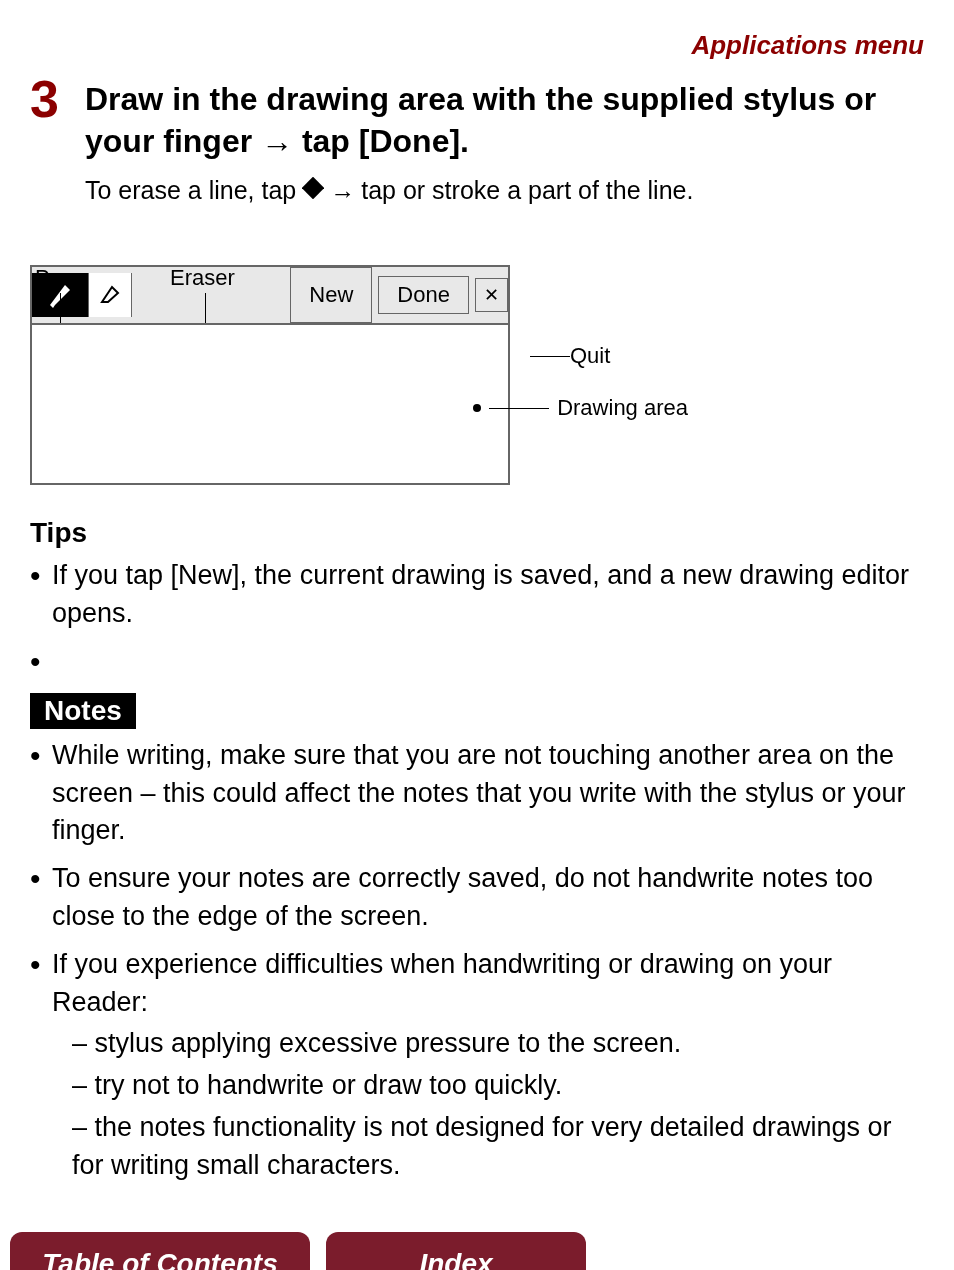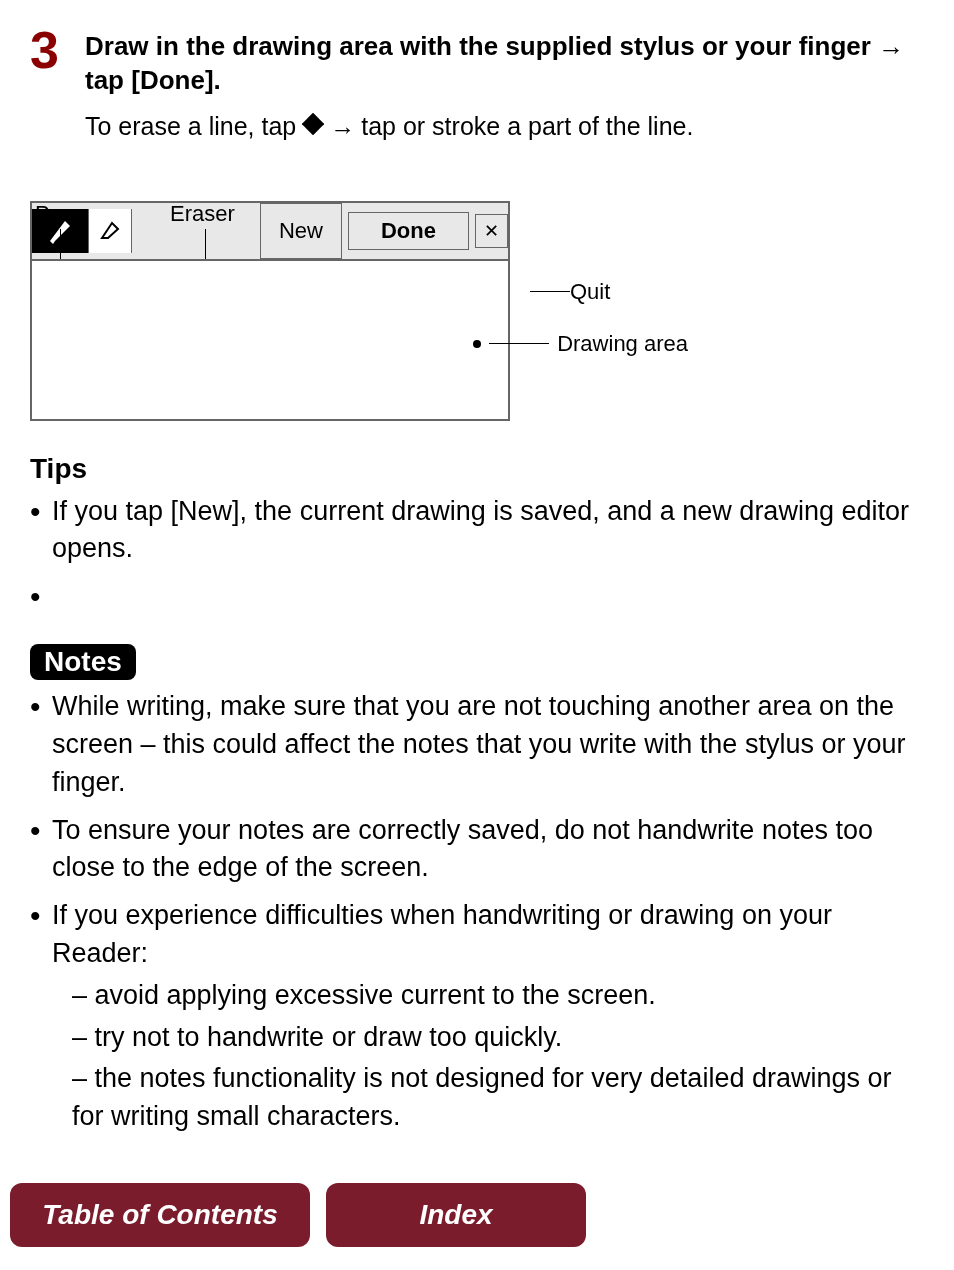--- a/index.html
+++ b/index.html
@@ -30,21 +30,21 @@
     }
     .step-number {
       font-size: 52px;
       font-weight: bold;
       color: #8B0000;
       min-width: 55px;
       line-height: 1;
       margin-top: -6px;
     }
     .step-text {
-      font-size: 26px;
+      font-size: 32px;
       font-weight: bold;
       line-height: 1.3;
     }
     .erase-line {
       font-size: 25px;
       margin-left: 55px;
       margin-bottom: 8px;
       display: flex;
       align-items: center;
       gap: 6px;
@@ -119,24 +119,23 @@
     .toolbar-btn-new {
       border: 1px solid #666;
       background: #e8e8e8;
       padding: 14px 18px;
       font-size: 22px;
       margin: 0 3px;
     }
     .toolbar-btn-done {
       border: 1px solid #666;
       background: #e8e8e8;
-      padding: 5px 32px;
+      padding: 5px 18px;
       font-size: 22px;
       margin: 0 3px;
-      font-weight: bold;
     }
     .toolbar-btn-x {
       border: 1px solid #666;
       background: #e8e8e8;
       padding: 5px 8px;
       font-size: 18px;
       margin-left: 3px;
     }
     .quit-label-wrap {
       position: absolute;
@@ -197,23 +196,22 @@
       font-weight: bold;
       margin-bottom: 8px;
     }
     .notes-heading {
       display: inline-block;
       background: #000;
       color: #fff;
       font-size: 28px;
       font-weight: bold;
       padding: 2px 14px;
-      border-radius: 8px;
+      border-radius: 0;
       margin-bottom: 8px;
-      margin-top: 16px;
     }
     .bullet-list {
       list-style: none;
       padding: 0;
     }
     .bullet-list li {
       display: flex;
       align-items: flex-start;
       margin-bottom: 10px;
       font-size: 27px;
@@ -272,20 +270,21 @@
       text-align: center;
       margin-left: 16px;
       cursor: pointer;
     }
   </style>
 </head>
 <body>
 
 <div class="page">
 
+  <div class="header-title">Applications menu</div>
 
   <div class="step-container">
     <div class="step-number">3</div>
     <div class="step-text">Draw in the drawing area with the supplied stylus or your finger → tap [Done].</div>
   </div>
 
   <div class="erase-line">
     <span>To erase a line, tap</span>
     <span>
       <svg width="22" height="22" viewBox="0 0 22 22">
@@ -356,21 +355,21 @@
       </li>
       <li>
         <span class="bullet-dot">•</span>
         <span>To ensure your notes are correctly saved, do not handwrite notes too close to the edge of the screen.</span>
       </li>
       <li>
         <span class="bullet-dot">•</span>
         <div>
           <span>If you experience difficulties when handwriting or drawing on your Reader:</span>
           <ul class="sub-list">
-            <li>– avoid applying excessive current to the screen.</li>
+            <li>– stylus applying excessive pressure to the screen.</li>
             <li>– try not to handwrite or draw too quickly.</li>
             <li>– the notes functionality is not designed for very detailed drawings or for writing small characters.</li>
           </ul>
         </div>
       </li>
     </ul>
   </div>
 
 </div>
 

